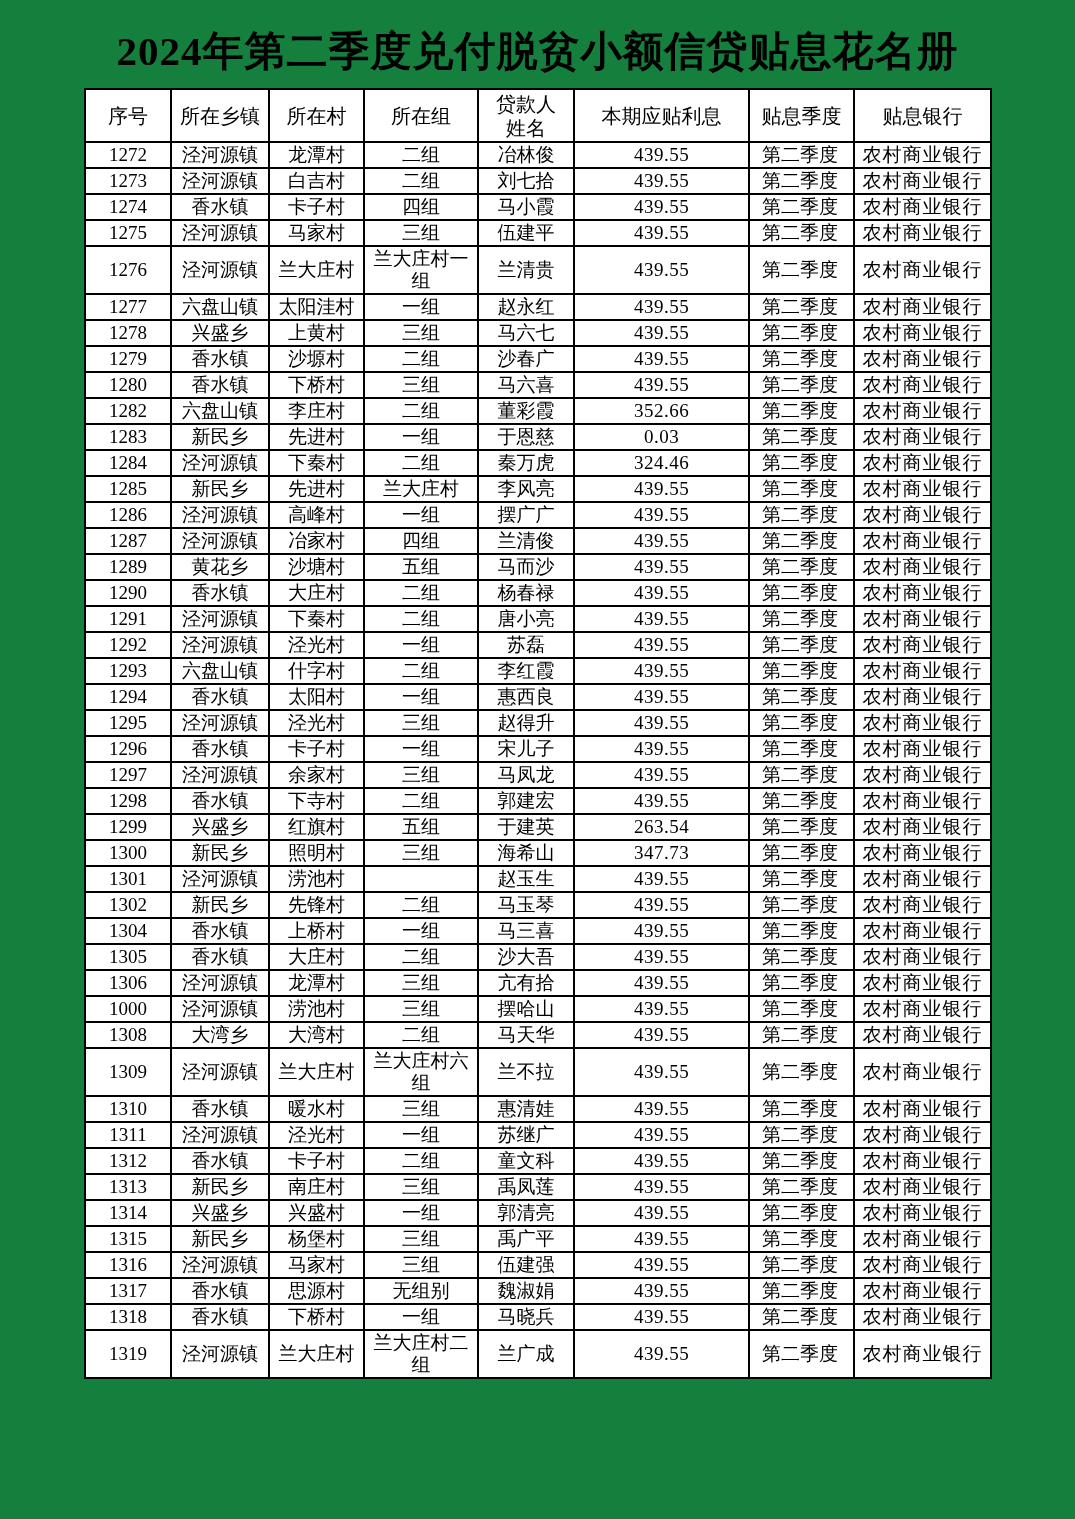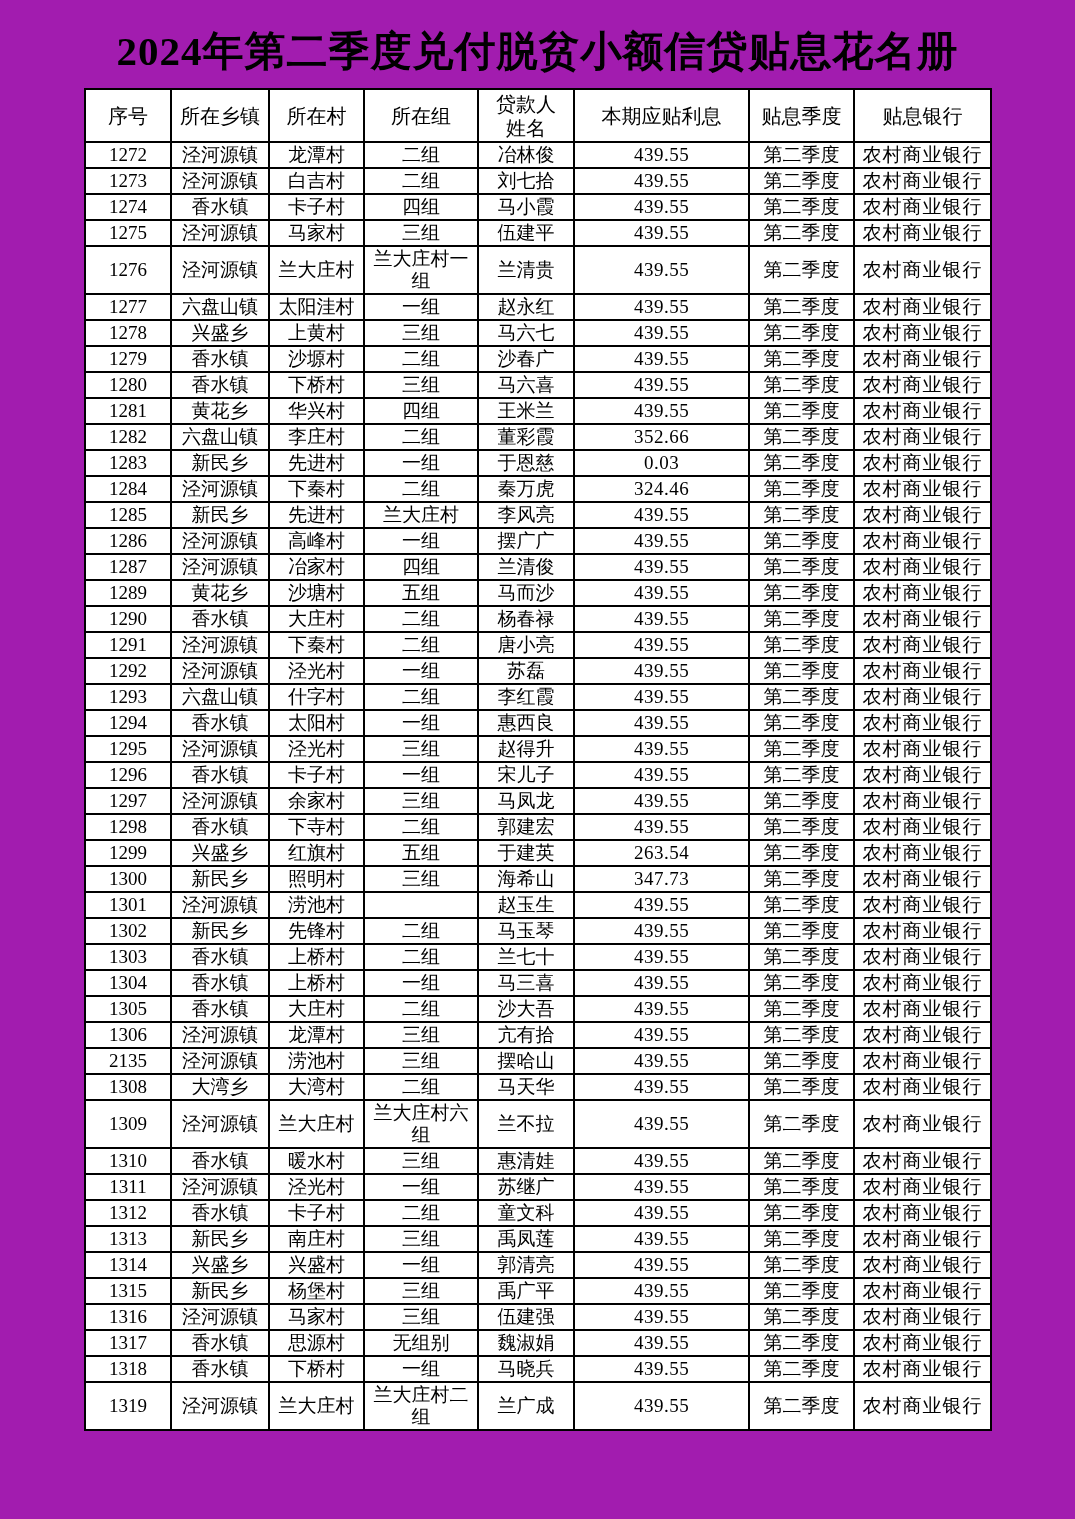--- a/index.html
+++ b/index.html
@@ -8,21 +8,21 @@
     background: #ffffff;
     width: 1075px;
     height: 1519px;
     color: #000;
     font-family: "Liberation Serif", serif;
   }
   .page {
     position: relative;
     width: 1075px;
     height: 1519px;
-    background: #a21caf;
+    background: #15803d;
     overflow: hidden;
   }
   .doc-title {
     margin: 0;
     padding-top: 26px;
     text-align: center;
     font-size: 41px;
     line-height: 50px;
     font-weight: bold;
     letter-spacing: 1px;
@@ -56,21 +56,21 @@
     font-family: "Liberation Serif", serif;
     font-size: 19px;
     line-height: 22px;
     text-align: center;
     padding: 1px 0;
     height: 21px;
   }
   
   .roster td.col3 { white-space: pre-line; text-align: center; }
   
-  .roster td.col6 { text-align: center; padding-left: 0; letter-spacing: 0; }
+  .roster td.col6 { text-align: left; padding-left: 12px; letter-spacing: 0; }
   
   .roster td.col7 { letter-spacing: 1px; }
   
   .roster td.col5 { letter-spacing: 0.5px; margin-left: 16px; }
 </style>
 </head>
 <body>
 
 <div class="page">
 
@@ -186,30 +186,20 @@
           <td class="col0">1280</td>
           <td class="col1">香水镇</td>
           <td class="col2">下桥村</td>
           <td class="col3">三组</td>
           <td class="col4">马六喜</td>
           <td class="col5">439.55</td>
           <td class="col6">第二季度</td>
           <td class="col7">农村商业银行</td>
         </tr>
         <tr>
-          <td class="col0">1281</td>
-          <td class="col1">黄花乡</td>
-          <td class="col2">华兴村</td>
-          <td class="col3">四组</td>
-          <td class="col4">王米兰</td>
-          <td class="col5">439.55</td>
-          <td class="col6">第二季度</td>
-          <td class="col7">农村商业银行</td>
-        </tr>
-        <tr>
           <td class="col0">1282</td>
           <td class="col1">六盘山镇</td>
           <td class="col2">李庄村</td>
           <td class="col3">二组</td>
           <td class="col4">董彩霞</td>
           <td class="col5">352.66</td>
           <td class="col6">第二季度</td>
           <td class="col7">农村商业银行</td>
         </tr>
         <tr>
@@ -396,33 +386,23 @@
           <td class="col0">1302</td>
           <td class="col1">新民乡</td>
           <td class="col2">先锋村</td>
           <td class="col3">二组</td>
           <td class="col4">马玉琴</td>
           <td class="col5">439.55</td>
           <td class="col6">第二季度</td>
           <td class="col7">农村商业银行</td>
         </tr>
         <tr>
-          <td class="col0">1303</td>
+          <td class="col0">1304</td>
           <td class="col1">香水镇</td>
           <td class="col2">上桥村</td>
-          <td class="col3">二组</td>
-          <td class="col4">兰七十</td>
-          <td class="col5">439.55</td>
-          <td class="col6">第二季度</td>
-          <td class="col7">农村商业银行</td>
-        </tr>
-        <tr>
-          <td class="col0">1304</td>
-          <td class="col1">香水镇</td>
-          <td class="col2">上桥村</td>
           <td class="col3">一组</td>
           <td class="col4">马三喜</td>
           <td class="col5">439.55</td>
           <td class="col6">第二季度</td>
           <td class="col7">农村商业银行</td>
         </tr>
         <tr>
           <td class="col0">1305</td>
           <td class="col1">香水镇</td>
           <td class="col2">大庄村</td>
@@ -436,21 +416,21 @@
           <td class="col0">1306</td>
           <td class="col1">泾河源镇</td>
           <td class="col2">龙潭村</td>
           <td class="col3">三组</td>
           <td class="col4">亢有拾</td>
           <td class="col5">439.55</td>
           <td class="col6">第二季度</td>
           <td class="col7">农村商业银行</td>
         </tr>
         <tr>
-          <td class="col0">2135</td>
+          <td class="col0">1000</td>
           <td class="col1">泾河源镇</td>
           <td class="col2">涝池村</td>
           <td class="col3">三组</td>
           <td class="col4">摆哈山</td>
           <td class="col5">439.55</td>
           <td class="col6">第二季度</td>
           <td class="col7">农村商业银行</td>
         </tr>
         <tr>
           <td class="col0">1308</td>

